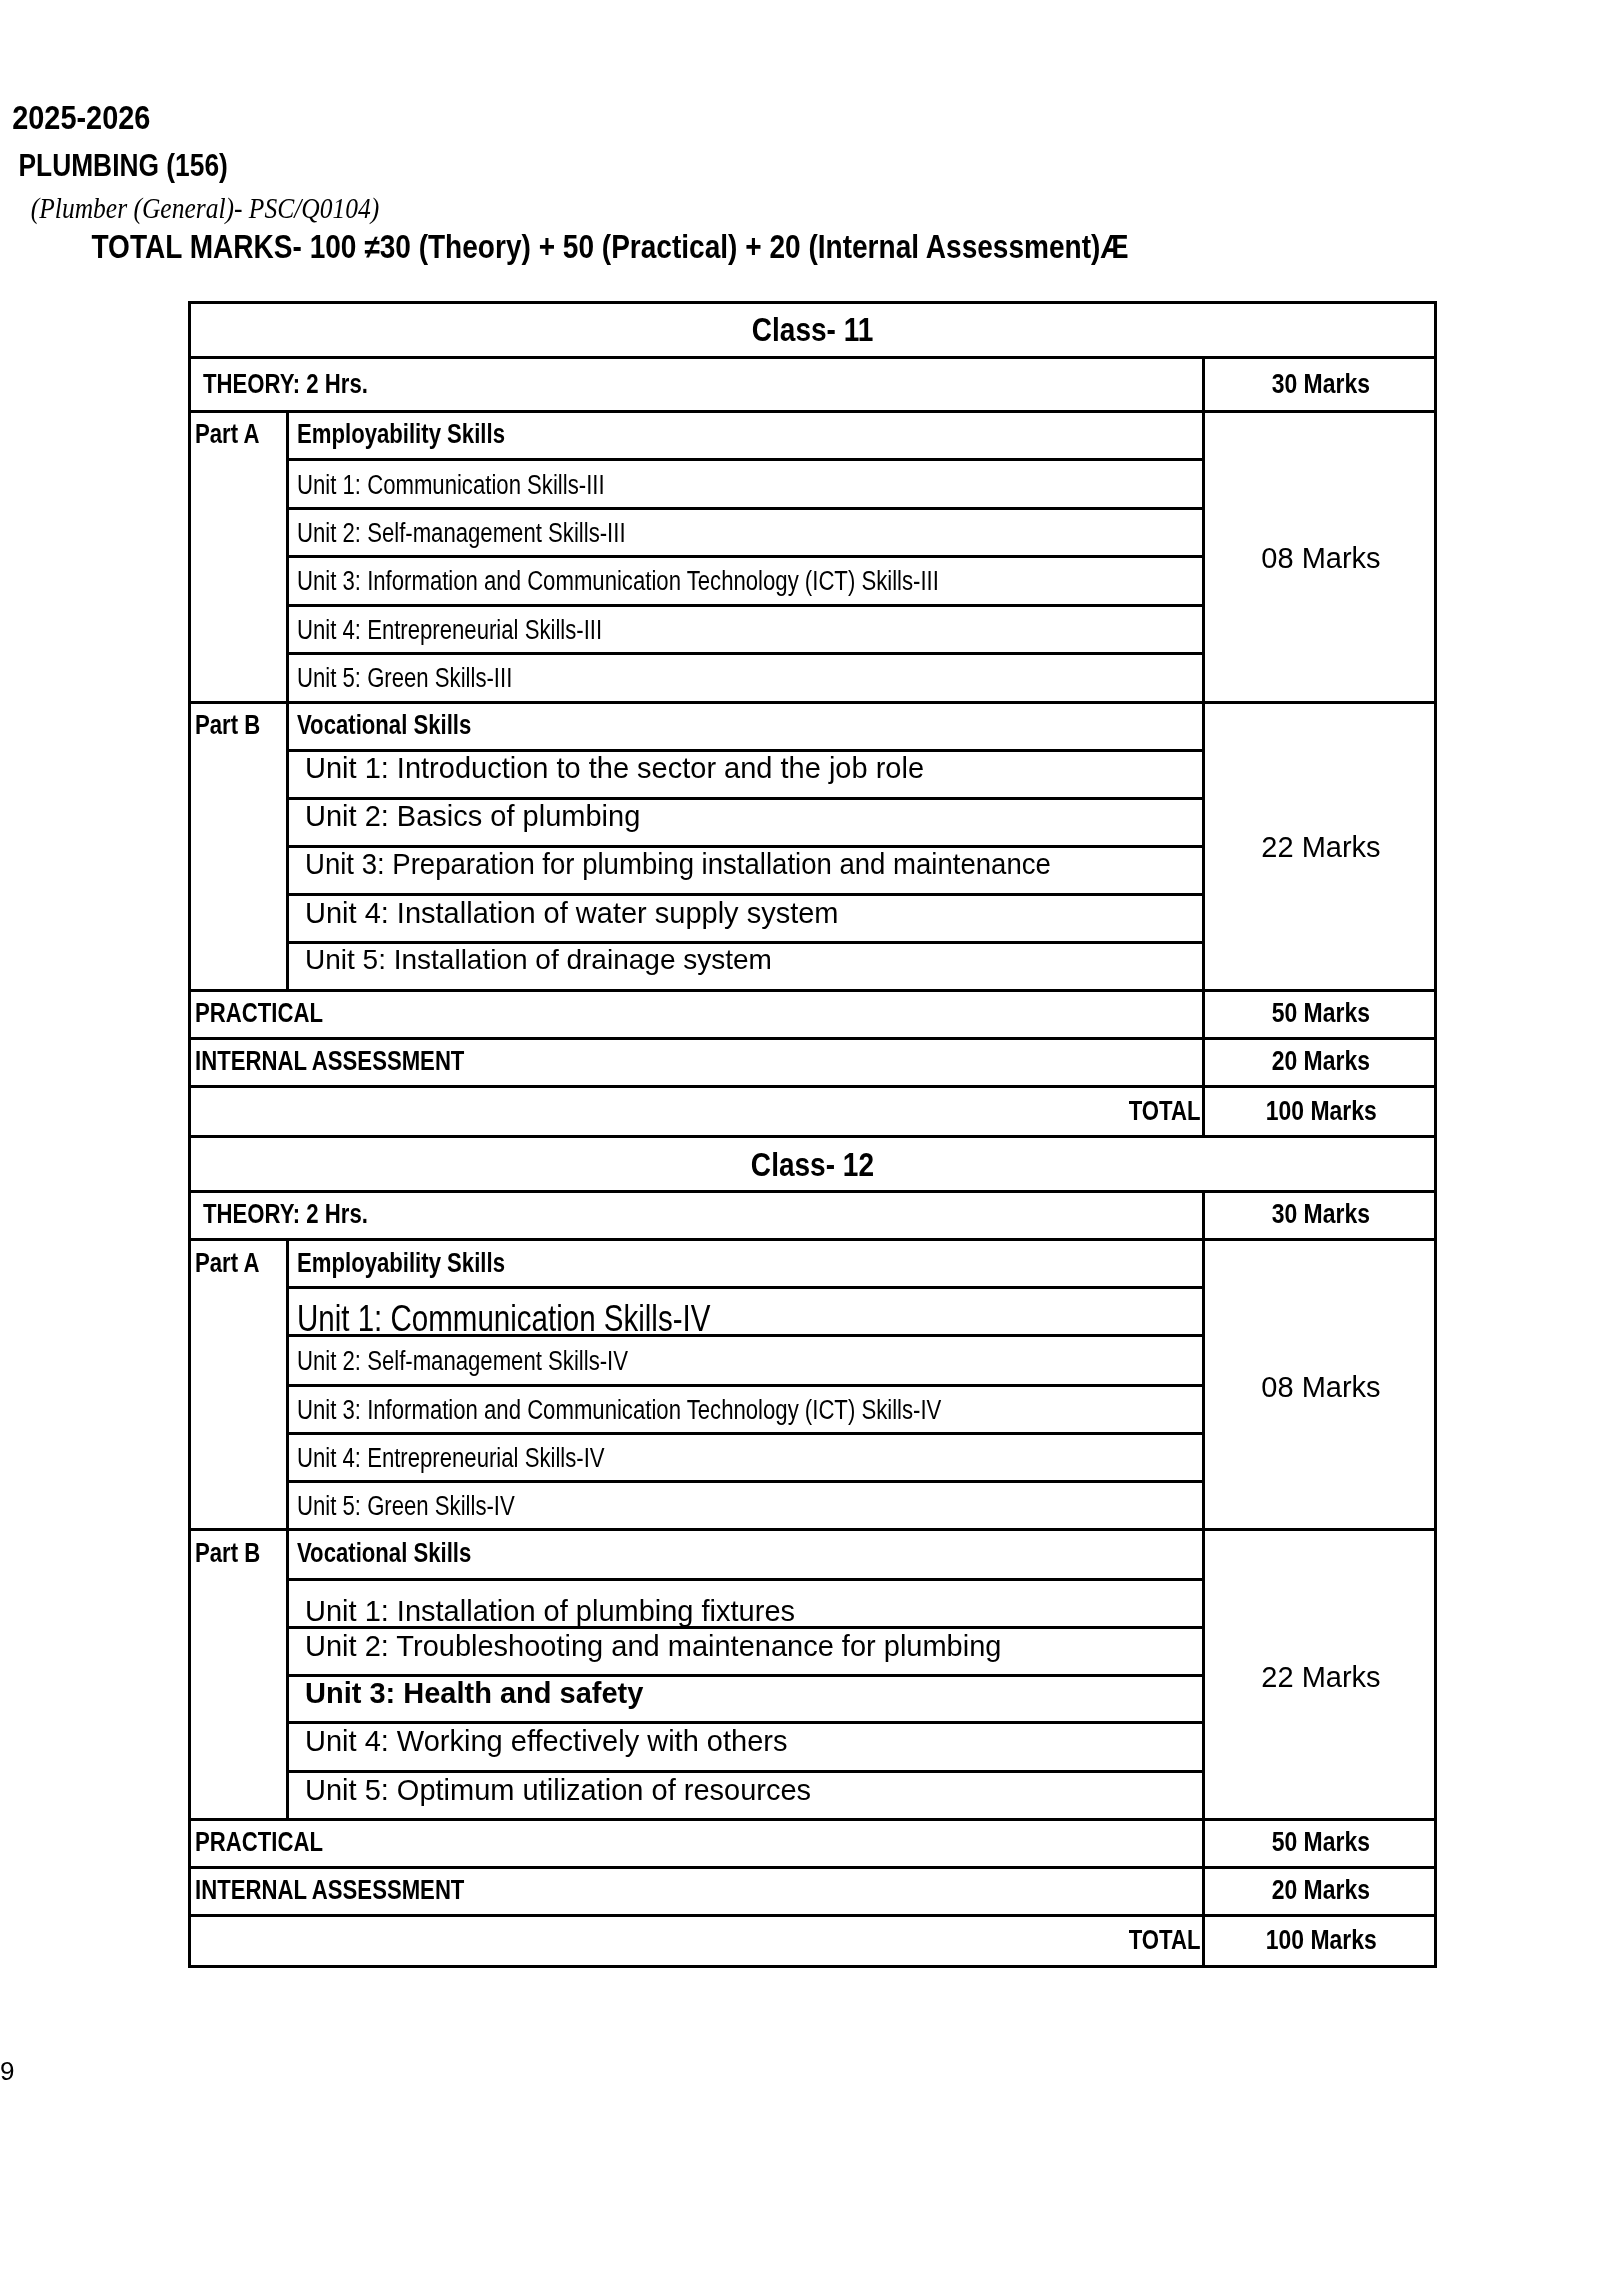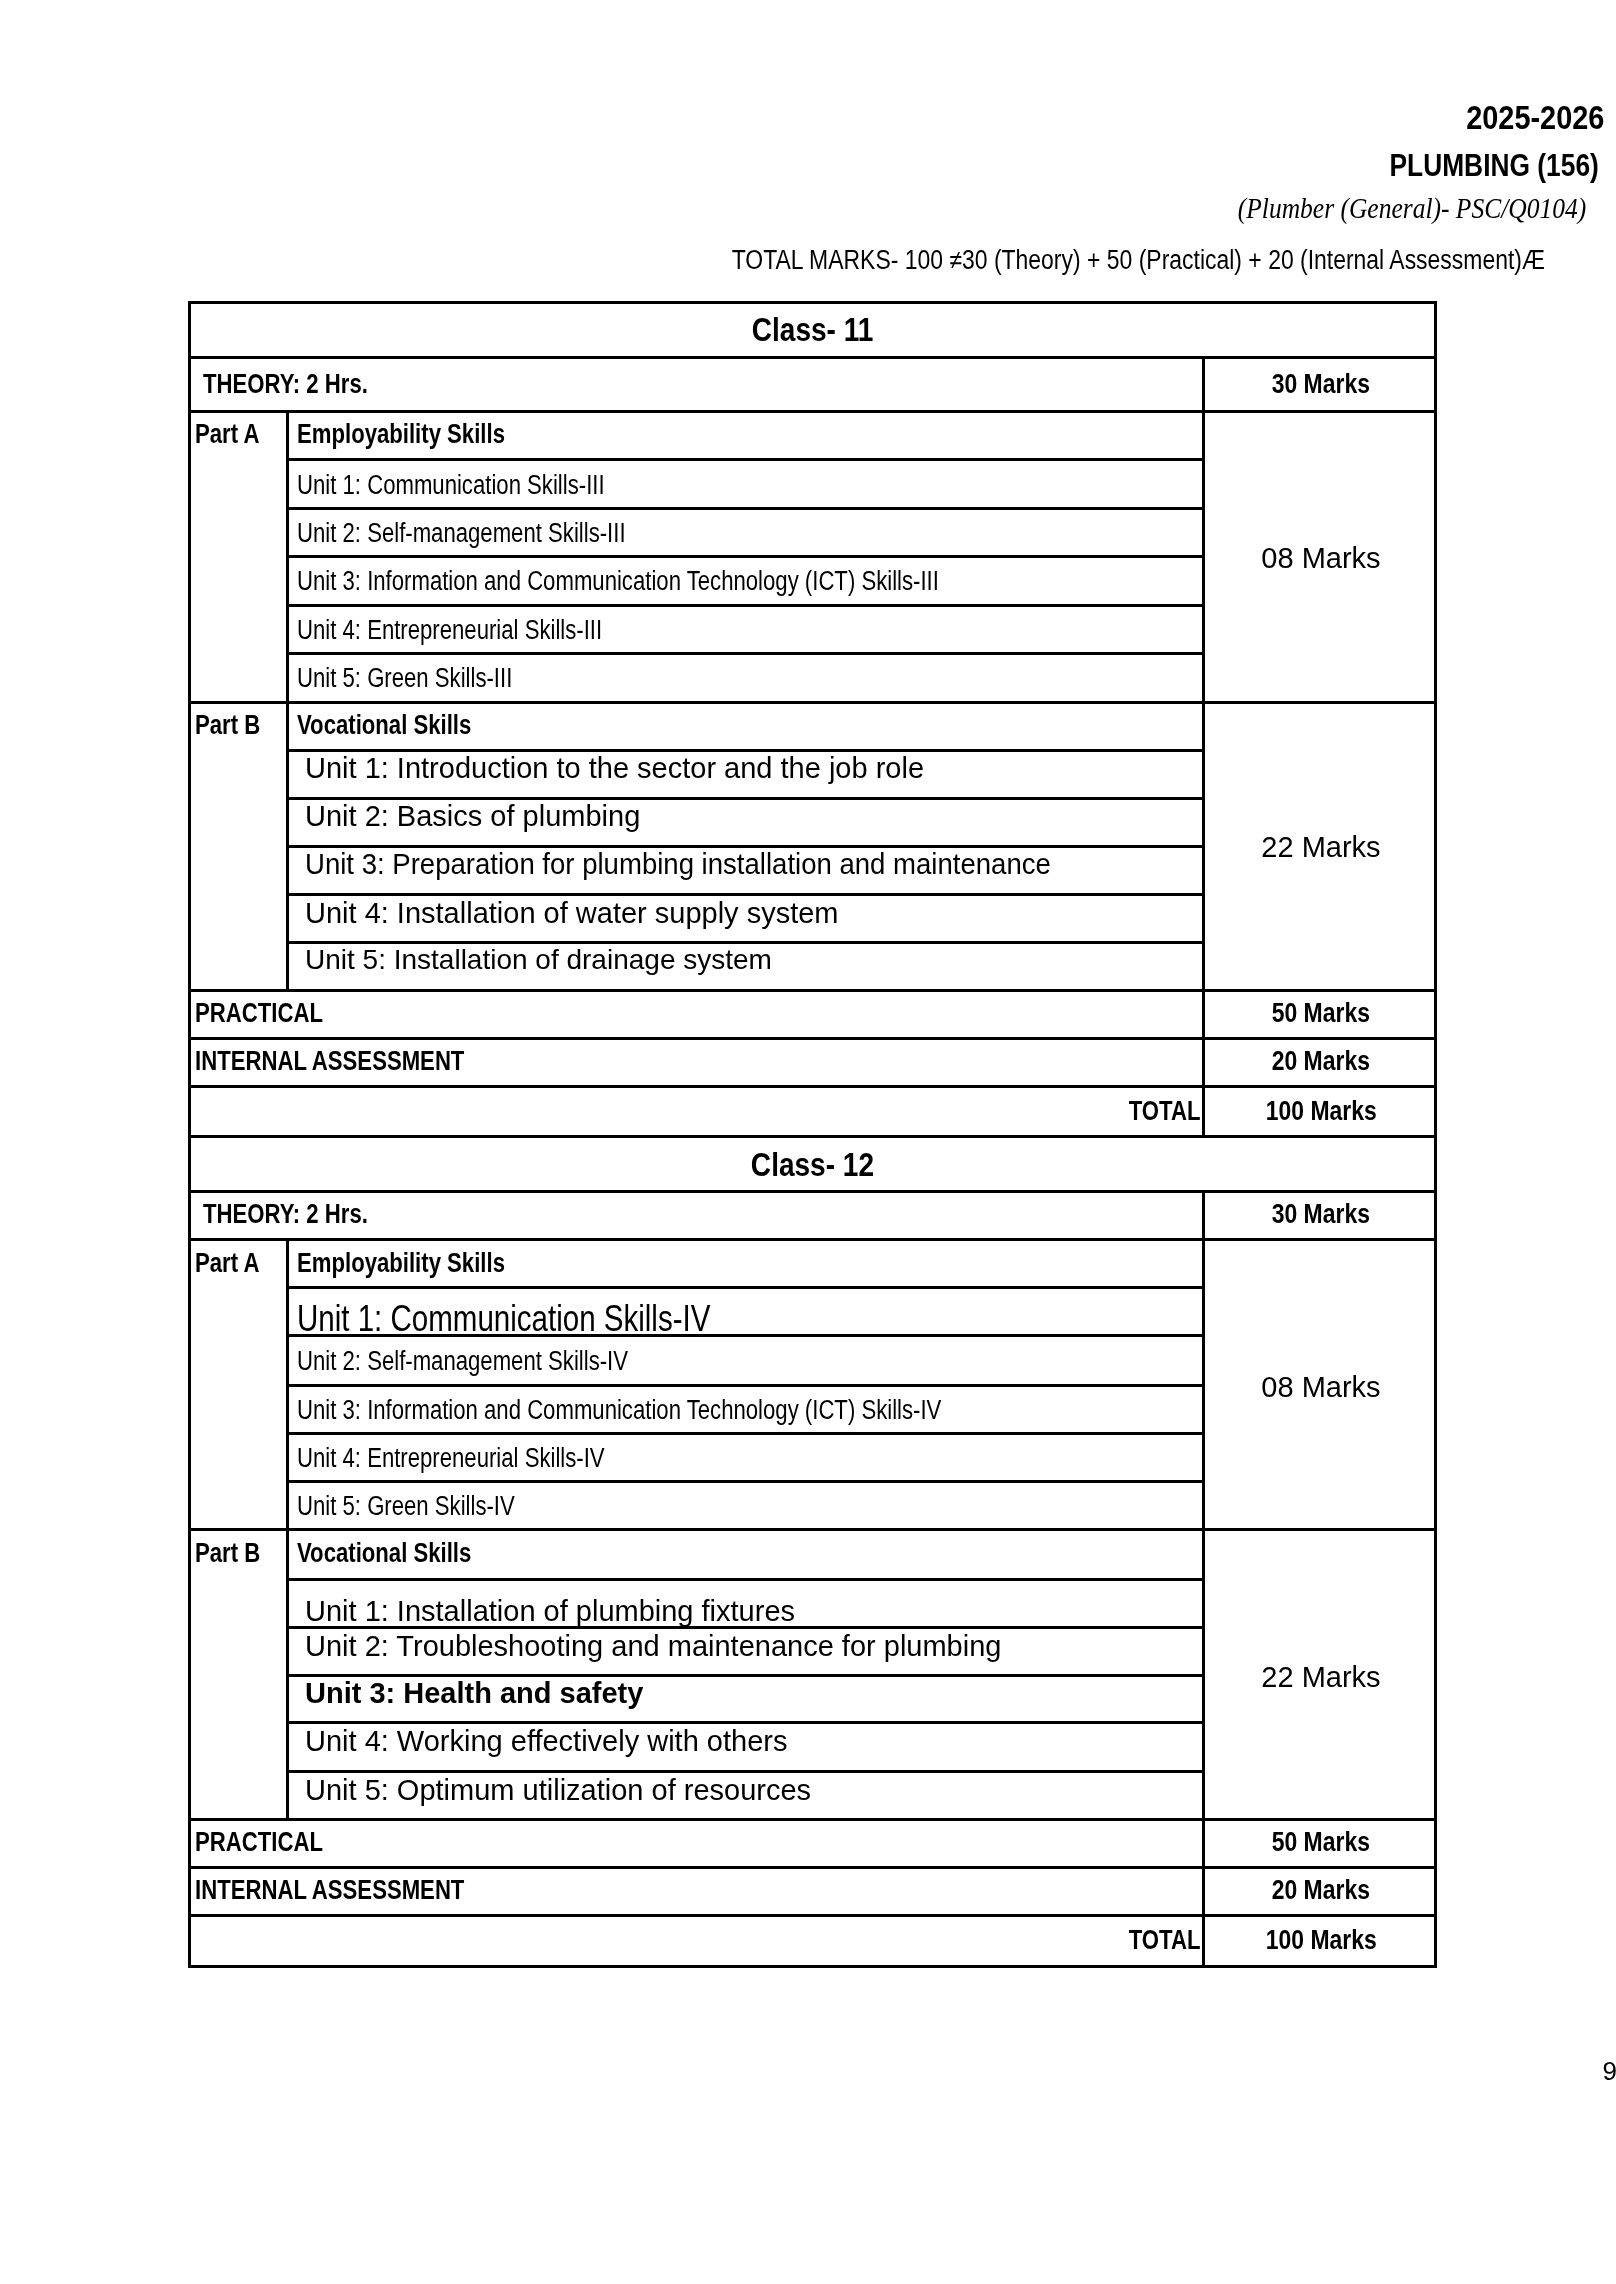--- a/index.html
+++ b/index.html
@@ -1,26 +1,26 @@
 <!DOCTYPE html>
 <html style="font-size:10.4px"><head>
 <meta charset="utf-8">
 <style>
   html, body { margin: 0; padding: 0; background: #ffffff; }
   body { width: 1617px; height: 2284px; position: relative; overflow: hidden; color: #000; }
   .sans { font-family: "Liberation Sans", "DejaVu Sans", sans-serif; }
   .serif { font-family: "Liberation Serif", "DejaVu Serif", serif; }
-  .center-line { position: absolute; left: 0; width: 1617px; text-align: right; white-space: nowrap; }
+  .center-line { position: absolute; left: 0; width: 1617px; text-align: left; white-space: nowrap; }
   .cond { display: inline-block; transform-origin: center center; }
   .cond-left { display: inline-block; transform-origin: left center; white-space: nowrap; }
 
   #year { top: 98px; font-size: 34px; font-weight: bold; }
   #subject { top: 148px; font-size: 31px; font-weight: bold; }
   #jobrole { top: 191px; font-size: 30px; font-style: italic; }
-  #totalmarks { top: 245px; font-size: 27px; font-weight: normal; }
+  #totalmarks { top: 228px; font-size: 33px; font-weight: bold; }
 
   .tbl { position: absolute; left: 188px; width: 1249px; border: 3.3px solid #000; box-sizing: border-box; }
   .hline { position: absolute; height: 3.3px; background: #000; }
   .vline { position: absolute; width: 3.3px; background: #000; }
   .cell { position: absolute; white-space: nowrap; font-family: "Liberation Sans", "DejaVu Sans", sans-serif; }
   .bold { font-weight: bold; }
   .narrow { transform: scaleX(0.82); transform-origin: left center; display: inline-block; }
   .narrow-c { transform: scaleX(0.85); transform-origin: center center; display: inline-block; }
   #page-no { top: 2056px; font-size: 26px; }
 </style>

